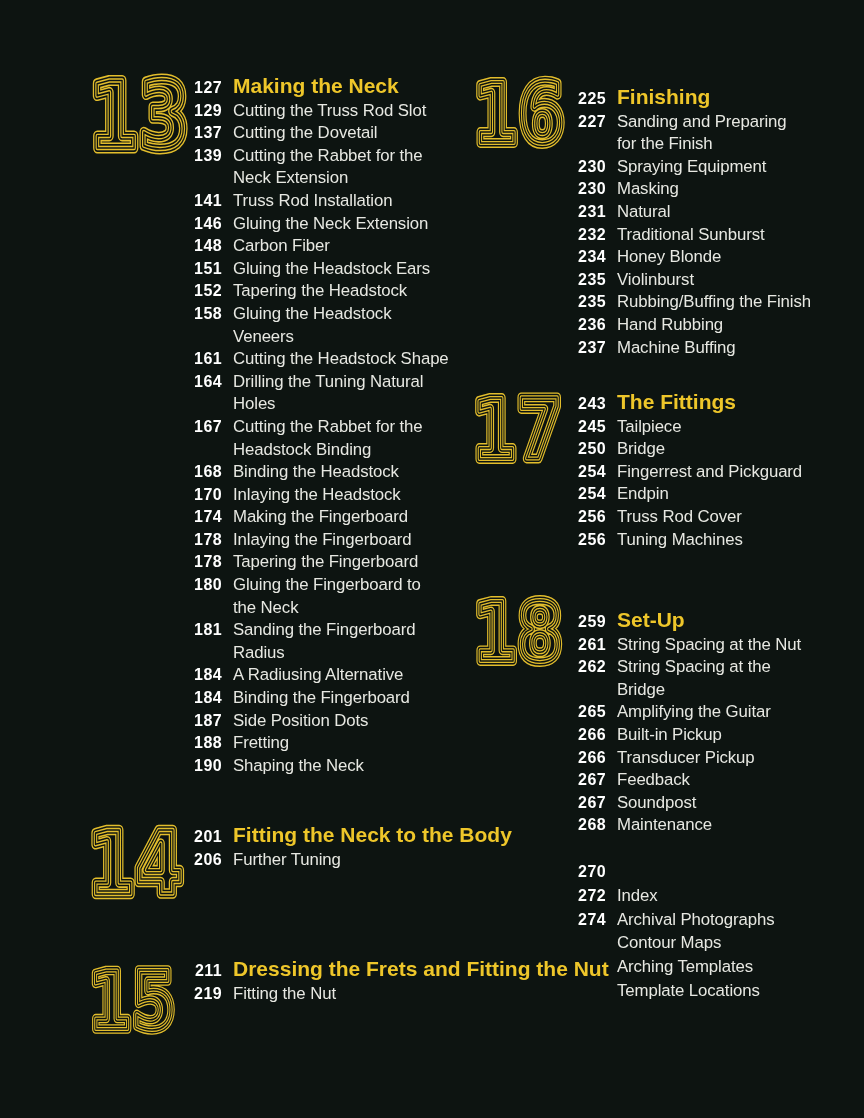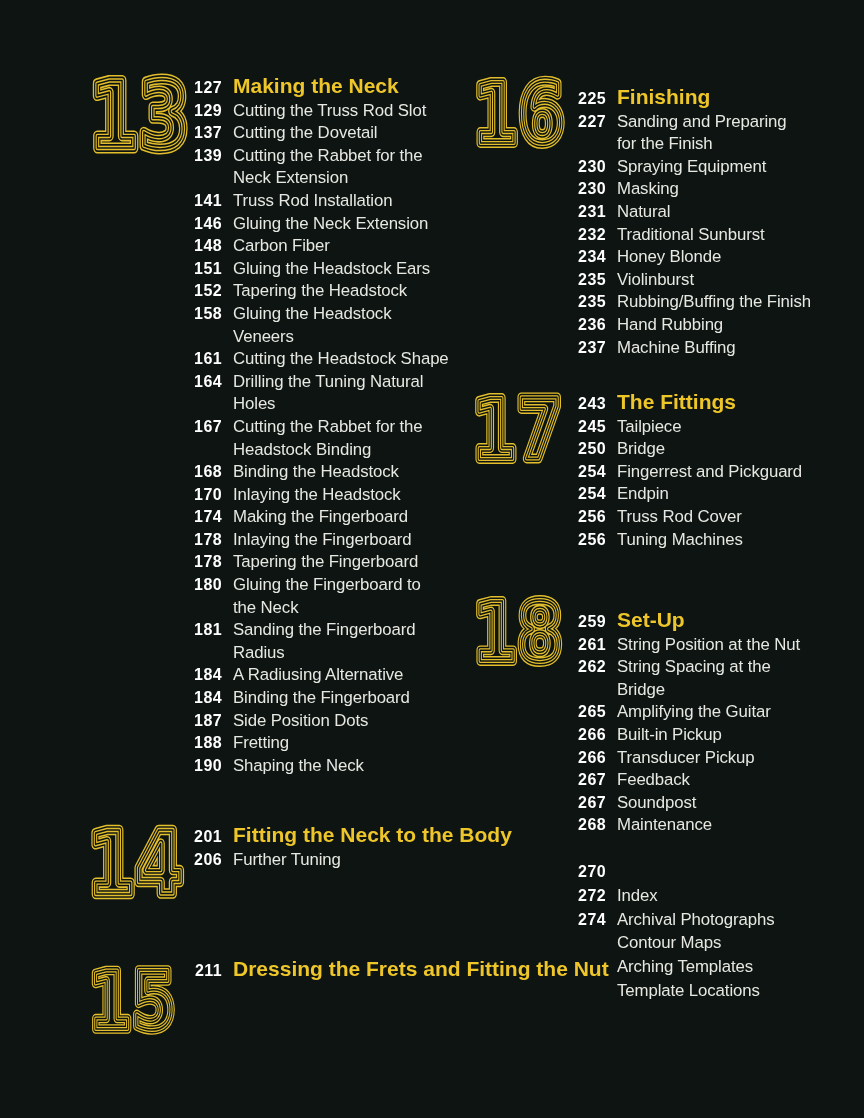--- a/index.html
+++ b/index.html
@@ -282,20 +282,26 @@
         </span>
       </div>
     </div>
   <div class="entries entries-15 e-left">
       <div class="row heading">
         <span class="pg">211</span>
         <span class="title">
           <span class="ln">Dressing the Frets and Fitting the Nut</span>
         </span>
       </div>
+      <div class="row">
+        <span class="pg">219</span>
+        <span class="title">
+          <span class="ln">Fitting the Nut</span>
+        </span>
+      </div>
     </div>
   <div class="entries entries-16 e-right">
       <div class="row heading">
         <span class="pg">225</span>
         <span class="title">
           <span class="ln">Finishing</span>
         </span>
       </div>
       <div class="row">
         <span class="pg">227</span>
@@ -406,21 +412,21 @@
   <div class="entries entries-18 e-right">
       <div class="row heading">
         <span class="pg">259</span>
         <span class="title">
           <span class="ln">Set-Up</span>
         </span>
       </div>
       <div class="row">
         <span class="pg">261</span>
         <span class="title">
-          <span class="ln">String Position at the Nut</span>
+          <span class="ln">String Spacing at the Nut</span>
         </span>
       </div>
       <div class="row">
         <span class="pg">262</span>
         <span class="title">
           <span class="ln">String Spacing at the</span>
           <span class="ln">Bridge</span>
         </span>
       </div>
       <div class="row">

